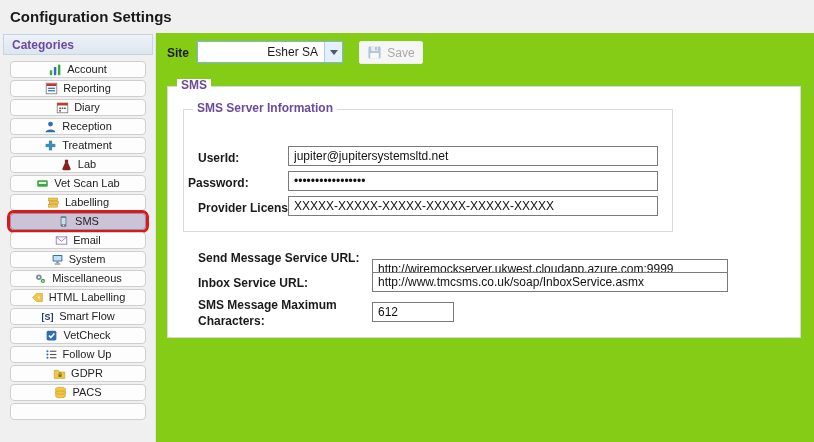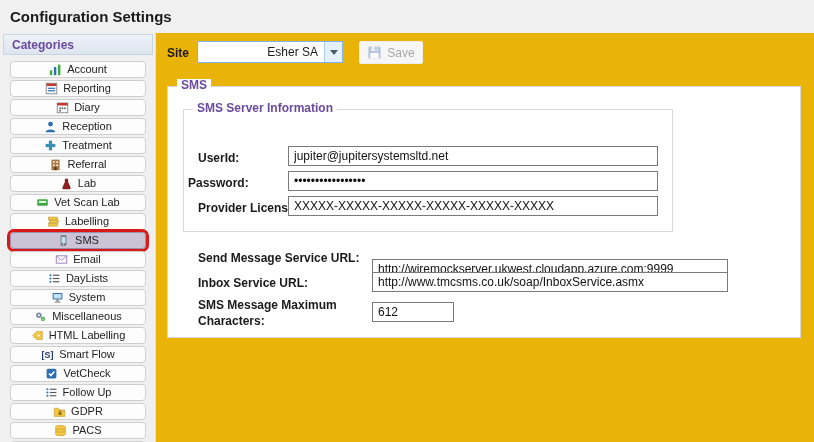--- a/index.html
+++ b/index.html
@@ -30,21 +30,21 @@
     font-size:11px; padding:0 4px; cursor:pointer; font-family:inherit; color:#222;
     white-space:nowrap;
   }
   .cat-btn.selected {
     background:#cbc3d6; border-color:#9a8fae;
     outline:3px solid #d91818; outline-offset:0px;
   }
   .cat-icon { display:inline-flex; width:13px; height:13px; flex:0 0 13px; }
   .cat-label { line-height:1; }
   
-  .main { position:absolute; left:155px; top:33px; width:659px; bottom:0; background:#eab308; border-left:1px solid #e3e3e3; }
+  .main { position:absolute; left:155px; top:33px; width:659px; bottom:0; background:#84cc16; border-left:1px solid #e3e3e3; }
   .site-label { position:absolute; left:11px; top:13px; font-size:12px; font-weight:bold; }
   .combo {
     position:absolute; left:41px; top:8px; width:146px; height:22px;
     border:1px solid #7eb4ea; background:#fff; display:flex; align-items:center; cursor:pointer;text-align:right;
   }
   .combo-text { flex:1; padding:0 6px; font-size:12px; }
   .combo-btn { width:18px; height:100%; background:#e4f0fb; border-left:1px solid #a9cdf0; display:flex; align-items:center; justify-content:center; }
   .combo-arrow { width:0; height:0; border-left:4px solid transparent; border-right:4px solid transparent; border-top:5px solid #4a5a6a; }
   .save-btn {
     position:absolute; left:203px; top:8px; width:64px; height:23px;
@@ -135,33 +135,20 @@
           <svg viewBox="0 0 16 16" width="13" height="13">
             <rect x="6" y="2" width="4" height="12" fill="#3a8fb7"></rect>
             <rect x="2" y="6" width="12" height="4" fill="#3a8fb7"></rect>
           </svg>
         </span>
         <span class="cat-label">Treatment</span>
       </button>
       <button class="cat-btn">
         <span class="cat-icon">
           <svg viewBox="0 0 16 16" width="13" height="13">
-            <rect x="3" y="2" width="10" height="13" fill="#a97942"></rect>
-            <rect x="5" y="4" width="2" height="2" fill="#fff"></rect>
-            <rect x="9" y="4" width="2" height="2" fill="#fff"></rect>
-            <rect x="5" y="8" width="2" height="2" fill="#fff"></rect>
-            <rect x="9" y="8" width="2" height="2" fill="#fff"></rect>
-            <rect x="6.5" y="11" width="3" height="4" fill="#5b3a1e"></rect>
-          </svg>
-        </span>
-        <span class="cat-label">Referral</span>
-      </button>
-      <button class="cat-btn">
-        <span class="cat-icon">
-          <svg viewBox="0 0 16 16" width="13" height="13">
             <path d="M6 2 h4 v4 l3 7 a1.5 1.5 0 0 1 -1.4 2 H4.4 A1.5 1.5 0 0 1 3 13 l3 -7 Z" fill="#8b2020"></path>
           </svg>
         </span>
         <span class="cat-label">Lab</span>
       </button>
       <button class="cat-btn">
         <span class="cat-icon">
           <svg viewBox="0 0 16 16" width="13" height="13">
             <rect x="1.5" y="4" width="13" height="8" rx="1.5" fill="#3fa73f"></rect>
             <rect x="3.5" y="6" width="9" height="2.5" fill="#e8ffe8"></rect>
@@ -190,33 +177,20 @@
         <span class="cat-label">SMS</span>
       </button>
       <button class="cat-btn">
         <span class="cat-icon">
           <svg viewBox="0 0 16 16" width="13" height="13">
             <rect x="1.5" y="3.5" width="13" height="9" fill="#fff" stroke="#8a6db1"></rect>
             <path d="M1.5 3.5 L8 9 L14.5 3.5" fill="none" stroke="#8a6db1"></path>
           </svg>
         </span>
         <span class="cat-label">Email</span>
-      </button>
-      <button class="cat-btn">
-        <span class="cat-icon">
-          <svg viewBox="0 0 16 16" width="13" height="13">
-            <circle cx="3" cy="4" r="1.3" fill="#2f6fb1"></circle>
-            <circle cx="3" cy="8" r="1.3" fill="#2f6fb1"></circle>
-            <circle cx="3" cy="12" r="1.3" fill="#2f6fb1"></circle>
-            <rect x="6" y="3.3" width="8" height="1.4" fill="#555"></rect>
-            <rect x="6" y="7.3" width="8" height="1.4" fill="#555"></rect>
-            <rect x="6" y="11.3" width="8" height="1.4" fill="#555"></rect>
-          </svg>
-        </span>
-        <span class="cat-label">DayLists</span>
       </button>
       <button class="cat-btn">
         <span class="cat-icon">
           <svg viewBox="0 0 16 16" width="13" height="13">
             <rect x="2" y="2.5" width="12" height="8" rx="1" fill="#2f6fb1"></rect>
             <rect x="3.2" y="3.7" width="9.6" height="5.6" fill="#bfe3f2"></rect>
             <rect x="6.5" y="10.5" width="3" height="2" fill="#888"></rect>
             <rect x="4.5" y="12.8" width="7" height="1.5" fill="#888"></rect>
           </svg>
         </span>

